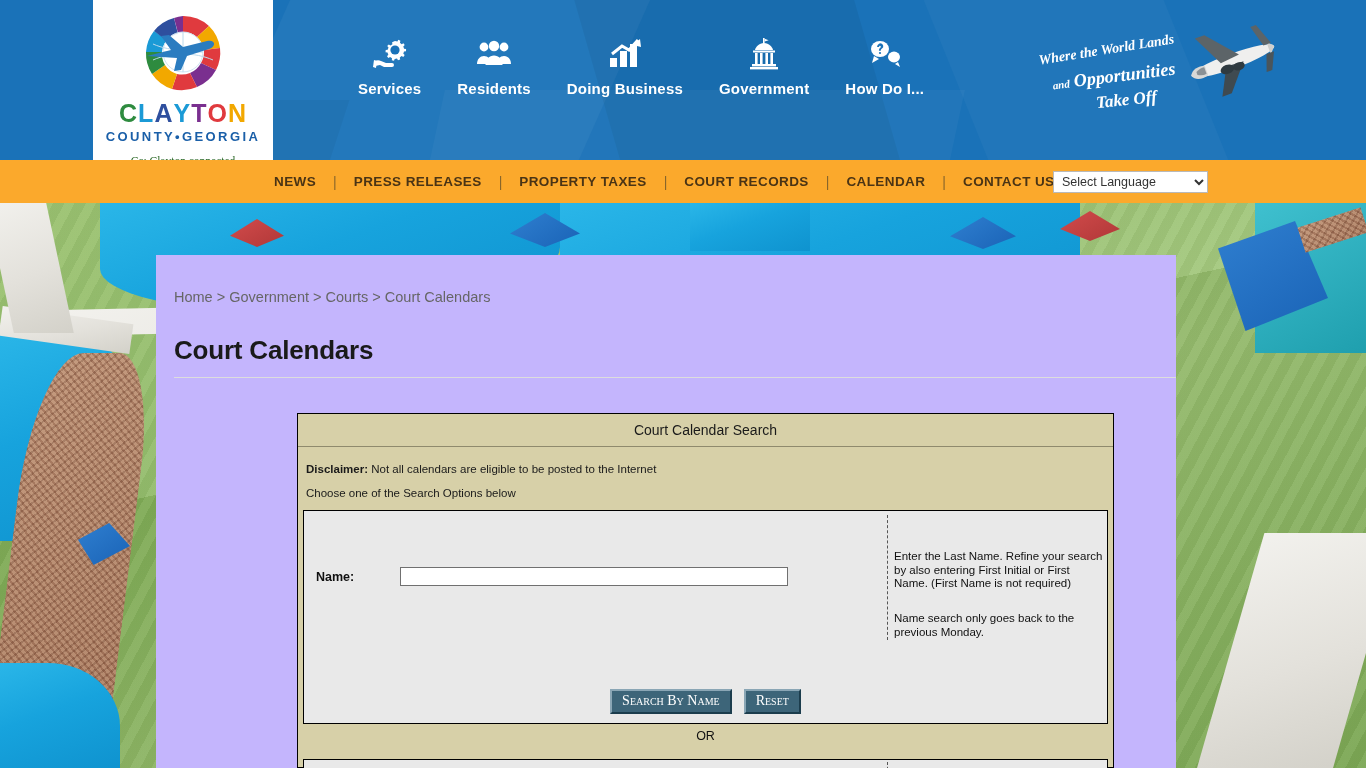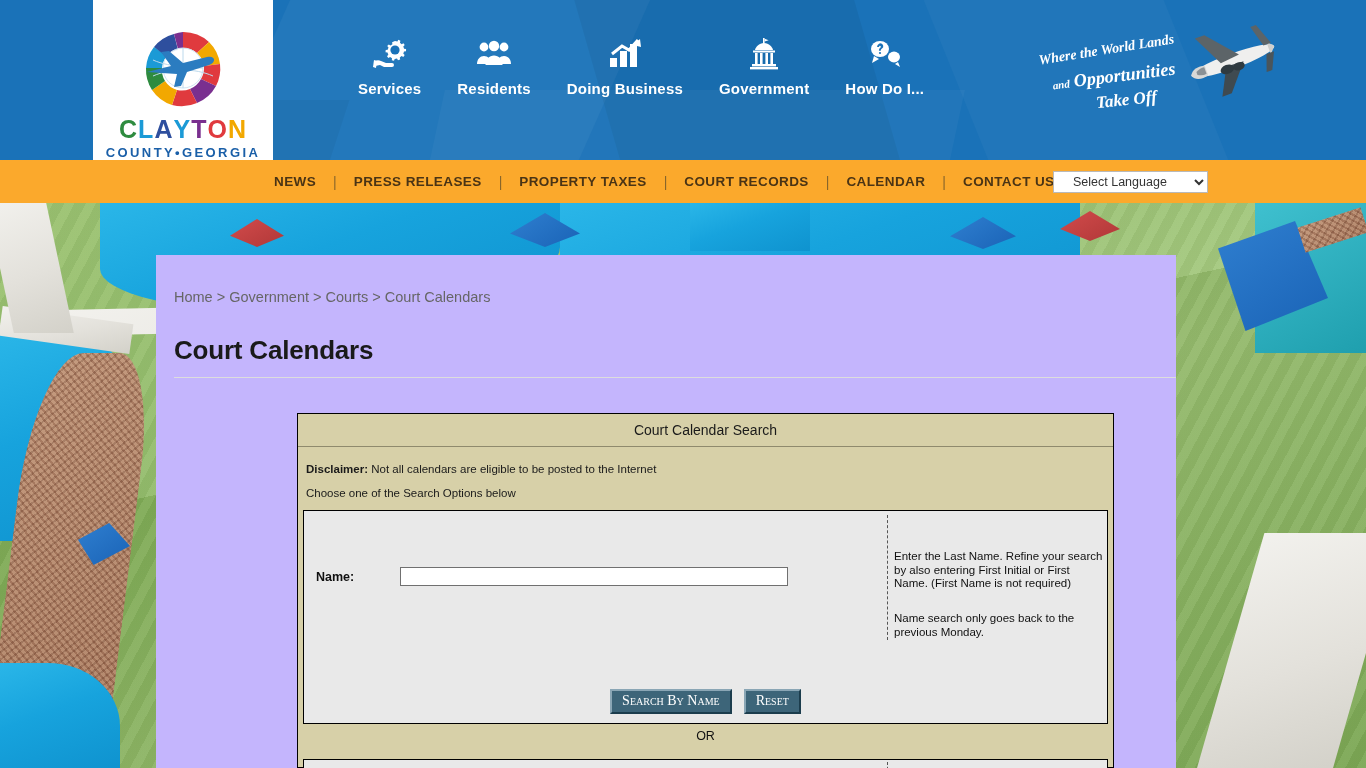--- a/index.html
+++ b/index.html
@@ -64,21 +64,21 @@
   .hdr-s4 { top:-30px; left:960px; width:240px; height:240px; background:rgba(255,255,255,.03); transform: skewX(22deg); }
   .hdr-s5 { top:100px; left:130px; width:200px; height:120px; background:rgba(0,0,0,.04); transform: skewX(-18deg); }
 
   #logo-box {
     position: absolute; top: 0; left: 93px;
     width: 180px; height: 160px;
     background: #ffffff;
     z-index: 3;
     display: flex; flex-direction: column;
     align-items: center; justify-content: flex-start;
-    padding-top: 24px;
+    padding-top: 8px;
   }
   .logo-globe { position: relative; width: 104px; height: 92px; }
   .logo-globe svg { display:block; }
   .logo-word {
     font-family: "Liberation Sans", sans-serif;
     font-weight: bold; font-size: 25px; letter-spacing: 1px;
     line-height: 1; margin-top: 1px;
   }
   .logo-word span { display:inline-block; }
   .logo-sub {
@@ -137,21 +137,21 @@
     padding: 0 9px;
   }
   .subnav-sep { color:#5a4a2a; font-size: 14px; opacity:.7; }
   #search-icon-btn { margin-left: 10px; cursor: pointer; display:flex; align-items:center; }
   #lang-select {
     position: absolute; right: 158px; top: 11px;
     width: 155px; height: 22px;
     font-family: "Liberation Sans", sans-serif;
     font-size: 12.5px; color:#333;
     background:#fff; border:1px solid #b9b9b9;
-    padding-left: 15px;
+    padding-left: 4px;
   }
 
   
   #content-panel {
     position: absolute; top: 255px; left: 133px;
     width: 1020px; height: 513px;
     background: #c4b5fd;
     z-index: 5;
     overflow: hidden;
     margin-left: 23px;

